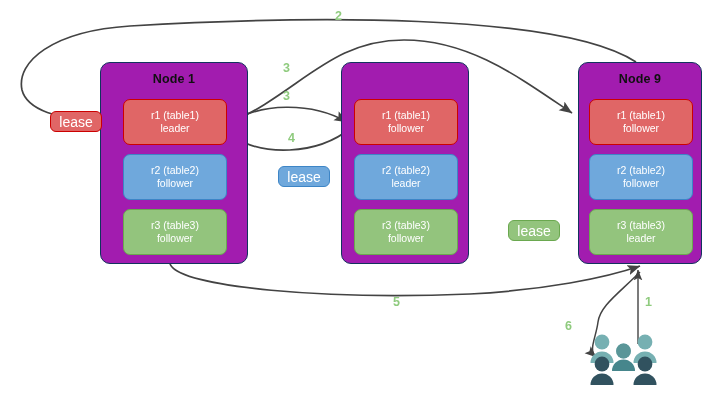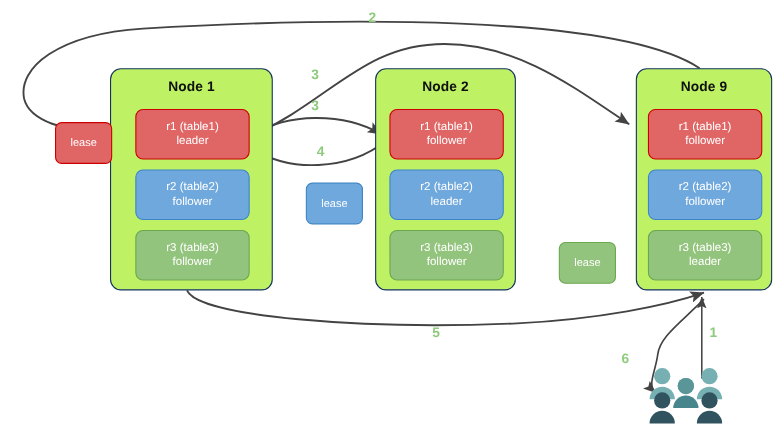--- a/index.html
+++ b/index.html
@@ -24,21 +24,21 @@
     top: 0;
     width: 704px;
     height: 405px;
     pointer-events: none;
   }
   .node-box {
     position: absolute;
     box-sizing: border-box;
     border: 1.4px solid #12335e;
     border-radius: 10px;
-    background: #bef264;
+    background: #a21caf;
   }
   .node-title {
     position: absolute;
     left: 0;
     right: 0;
     top: 9px;
     text-align: center;
     font-size: 12.5px;
     font-weight: bold;
     color: #101010;
@@ -61,23 +61,23 @@
     display: block;
     white-space: nowrap;
   }
   .lease-chip {
     position: absolute;
     box-sizing: border-box;
     border-radius: 6px;
     display: flex;
     align-items: center;
     justify-content: center;
-    font-size: 10px;
+    font-size: 14px;
     color: #ffffff;
-    height: 38px;
+    height: 21px;
   }
   .step-label {
     position: absolute;
     font-size: 12.5px;
     font-weight: bold;
     color: #8fcb7e;
     line-height: 13px;
     user-select: none;
   }
   #users-icon {
@@ -121,21 +121,20 @@
         <div class="replica" style="left: 22px; top: 91px; width: 104px; height: 46px; background: rgb(111, 168, 220); border: 1.4px solid rgb(61, 133, 198);">
           <span class="r-line">r2 (table2)</span>
           <span class="r-line">follower</span>
         </div>
         <div class="replica" style="left: 22px; top: 146px; width: 104px; height: 46px; background: rgb(147, 196, 125); border: 1.4px solid rgb(106, 168, 79);">
           <span class="r-line">r3 (table3)</span>
           <span class="r-line">follower</span>
         </div>
       </div>
       <div class="node-box" style="left: 341px; top: 62px; width: 128px; height: 202px; border-color: rgb(18, 51, 94);">
-        <div class="node-title">Node 2</div>
         <div class="replica" style="left: 12px; top: 36px; width: 104px; height: 46px; background: rgb(224, 102, 102); border: 1.4px solid rgb(204, 0, 0);">
           <span class="r-line">r1 (table1)</span>
           <span class="r-line">follower</span>
         </div>
         <div class="replica" style="left: 12px; top: 91px; width: 104px; height: 46px; background: rgb(111, 168, 220); border: 1.4px solid rgb(61, 133, 198);">
           <span class="r-line">r2 (table2)</span>
           <span class="r-line">leader</span>
         </div>
         <div class="replica" style="left: 12px; top: 146px; width: 104px; height: 46px; background: rgb(147, 196, 125); border: 1.4px solid rgb(106, 168, 79);">
           <span class="r-line">r3 (table3)</span>

